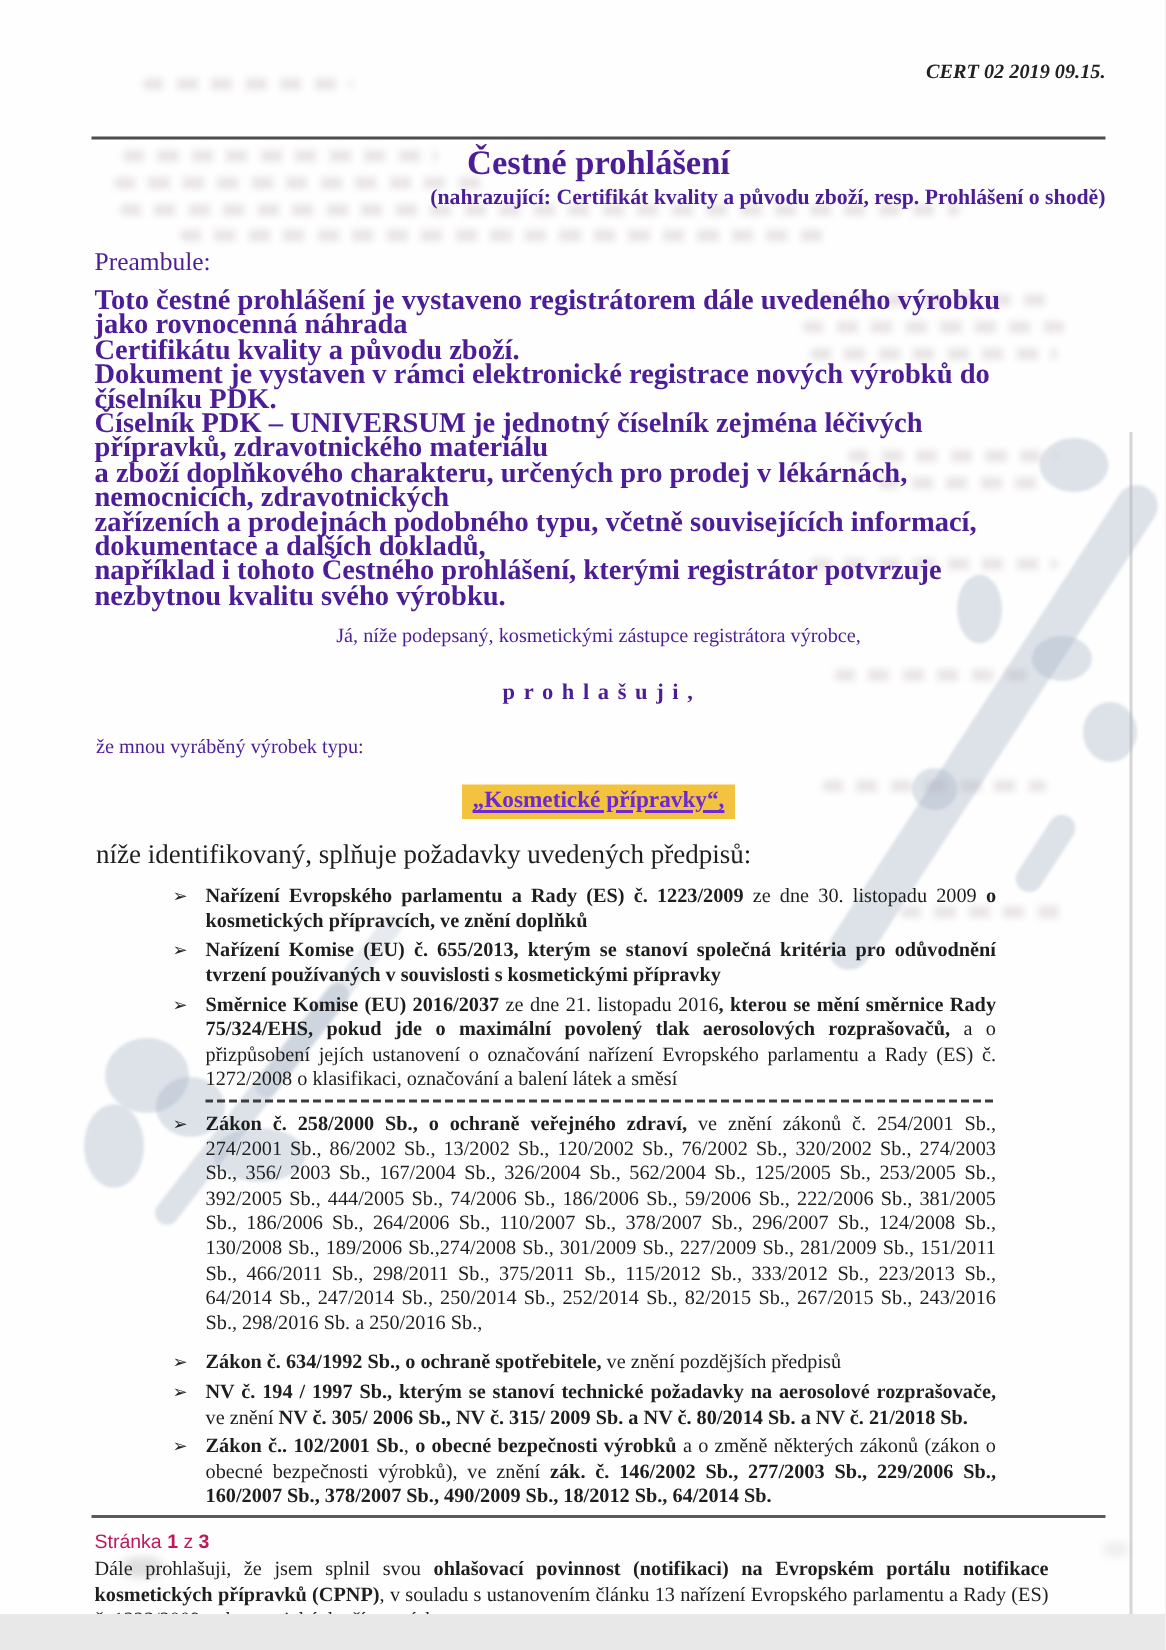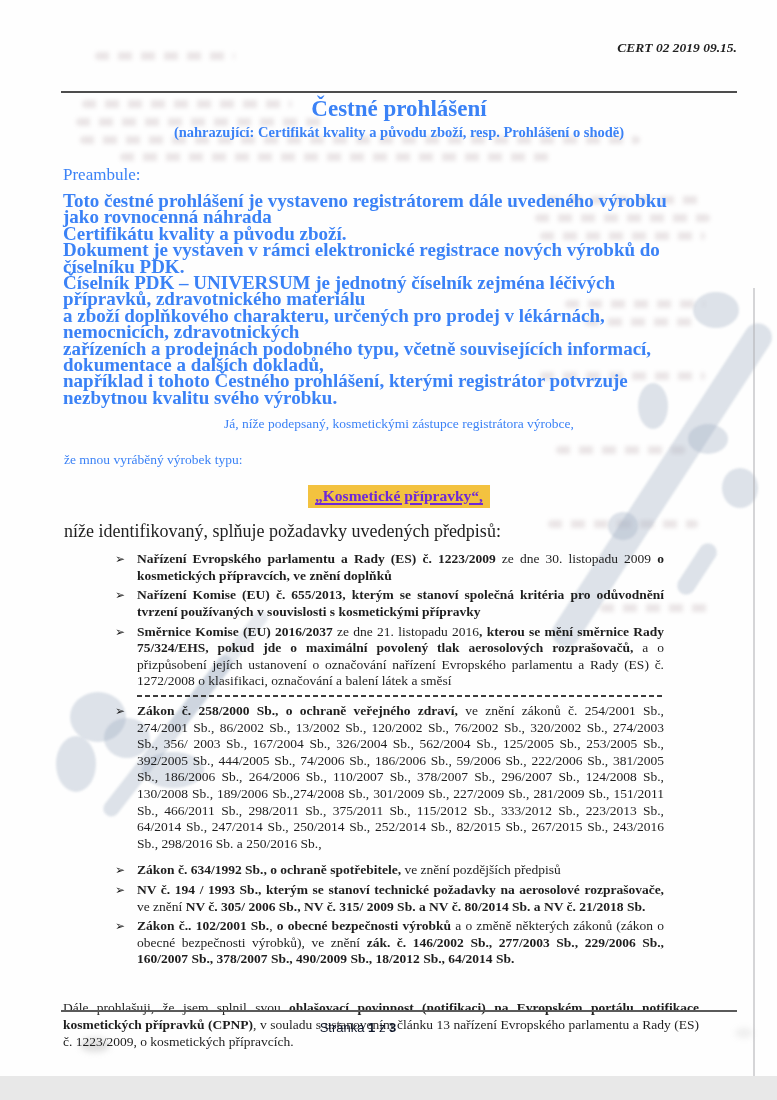--- a/index.html
+++ b/index.html
@@ -26,24 +26,24 @@
   }
   .rule{position:absolute;left:61px;right:40px;height:2px;background:#4d4d4d;}
   .top-rule{top:91px;}
   
   .content{position:absolute;top:0;left:0;right:0;}
   .title{
     margin:96px 40px 0 61px;text-align:center;
     font-size:23px;line-height:26px;font-weight:bold;
   }
   .subtitle{
-    margin:2px 40px 0 61px;text-align:center;
+    margin:2px 40px 0 61px;text-align:right;
     font-size:14.5px;line-height:17px;font-weight:bold;
   }
-  .red{color:#3b82f6;}
+  .red{color:#4c1d95;}
   .preambule-heading{
     margin:24px 0 0 63px;
     font-size:17px;line-height:20px;font-weight:normal;
   }
   .preambule-body{
     margin:8px 40px 0 63px;width:640px;
     font-size:19px;line-height:16.4px;font-weight:bold;
     white-space:pre-line;
   }
   .center-line{margin:10px 40px 0 61px;text-align:center;font-size:13.5px;line-height:16px;}
@@ -71,23 +71,23 @@
     background:repeating-linear-gradient(90deg,#3c3c3c 0 5px,transparent 5px 8px);
   }
   
   .closing{
     margin:32px 40px 0 63px;width:636px;
     font-size:13.5px;line-height:16.8px;text-align:justify;
   }
   
   .footer-rule{top:1010px;height:1.5px;background:#5a5a5a;}
   .footer-text{
-    position:absolute;top:1020px;left:63px;width:590px;text-align:center;
+    position:absolute;top:1020px;left:63px;width:590px;
     font-family:"Liberation Sans", sans-serif;
-    font-size:13px;color:#0f172a;
+    font-size:13px;color:#be185d;
   }
 </style>
 </head>
 <body>
 
 <div class="page">
 
   <div class="ghost" style="top:52px;left:95px;width:140px;"></div>
   <div class="ghost" style="top:100px;left:82px;width:210px;"></div>
   <div class="ghost" style="top:118px;left:76px;width:250px;"></div>
@@ -131,20 +131,21 @@
     <div class="preambule-heading red">Preambule:</div>
     <div class="preambule-body red">Toto čestné prohlášení je vystaveno registrátorem dále uvedeného výrobku jako rovnocenná náhrada
 Certifikátu kvality a původu zboží.
 Dokument je vystaven v rámci elektronické registrace nových výrobků do číselníku PDK.
 Číselník PDK – UNIVERSUM je jednotný číselník zejména léčivých přípravků, zdravotnického materiálu
 a zboží doplňkového charakteru, určených pro prodej v lékárnách, nemocnicích, zdravotnických
 zařízeních a prodejnách podobného typu, včetně souvisejících informací, dokumentace a dalších dokladů,
 například i tohoto Čestného prohlášení, kterými registrátor potvrzuje nezbytnou kvalitu svého výrobku.</div>
 
     <div class="center-line red">Já, níže podepsaný, kosmetickými zástupce registrátora výrobce,</div>
+    <div class="center-line verb red">p r o h l a š u j i ,</div>
     <div class="plain-line red">že mnou vyráběný výrobek typu:</div>
 
     <div class="product-wrap">
       <span class="product-highlight">„Kosmetické přípravky“,</span>
     </div>
 
     <div class="black-line">níže identifikovaný, splňuje požadavky uvedených předpisů:</div>
 
     <ul class="bullets">
       <li>
@@ -161,21 +162,21 @@
     <div class="dashed-sep"></div>
 
     <ul class="bullets" style="margin-top:6px;">
       <li>
         <span class="arrow">➢</span><span><span class="b">Zákon č. 258/2000 Sb., o ochraně veřejného zdraví, </span><span>ve znění zákonů č. 254/2001 Sb., 274/2001 Sb., 86/2002 Sb., 13/2002 Sb., 120/2002 Sb., 76/2002 Sb., 320/2002 Sb., 274/2003 Sb.,  356/ 2003 Sb., 167/2004 Sb., 326/2004 Sb.,  562/2004 Sb., 125/2005 Sb., 253/2005 Sb., 392/2005 Sb.,  444/2005 Sb., 74/2006 Sb., 186/2006 Sb., 59/2006 Sb., 222/2006 Sb., 381/2005 Sb., 186/2006 Sb., 264/2006 Sb., 110/2007 Sb., 378/2007 Sb.,  296/2007 Sb., 124/2008 Sb., 130/2008 Sb., 189/2006 Sb.,274/2008 Sb., 301/2009 Sb., 227/2009 Sb., 281/2009 Sb., 151/2011 Sb., 466/2011 Sb., 298/2011 Sb., 375/2011 Sb., 115/2012 Sb., 333/2012 Sb., 223/2013 Sb., 64/2014 Sb., 247/2014 Sb., 250/2014 Sb., 252/2014 Sb., 82/2015 Sb., 267/2015 Sb., 243/2016 Sb., 298/2016 Sb. a 250/2016 Sb.,</span></span>
       </li>
       <li class="gap-top">
         <span class="arrow">➢</span><span><span class="b">Zákon č. 634/1992 Sb., o ochraně spotřebitele, </span><span>ve znění pozdějších předpisů</span></span>
       </li>
       <li>
-        <span class="arrow">➢</span><span><span class="b">NV č. 194 / 1993 Sb., kterým se stanoví technické požadavky na aerosolové rozprašovače, </span><span>ve znění </span><span class="b">NV č. 305/ 2006 Sb., NV č. 315/ 2009 Sb. a NV č. 80/2014 Sb. a NV č. 21/2018 Sb.</span></span>
+        <span class="arrow">➢</span><span><span class="b">NV č. 194 / 1997 Sb., kterým se stanoví technické požadavky na aerosolové rozprašovače, </span><span>ve znění </span><span class="b">NV č. 305/ 2006 Sb., NV č. 315/ 2009 Sb. a NV č. 80/2014 Sb. a NV č. 21/2018 Sb.</span></span>
       </li>
       <li>
         <span class="arrow">➢</span><span><span class="b">Zákon č.. 102/2001 Sb.</span><span>, </span><span class="b">o obecné bezpečnosti výrobků </span><span>a o změně některých zákonů (zákon o obecné bezpečnosti výrobků), ve znění </span><span class="b">zák. č. 146/2002 Sb., 277/2003 Sb., 229/2006 Sb., 160/2007 Sb., 378/2007 Sb., 490/2009 Sb., 18/2012 Sb., 64/2014 Sb.</span></span>
       </li>
     </ul>
 
     <p class="closing"><span>Dále prohlašuji, že jsem splnil svou </span><span class="b">ohlašovací povinnost (notifikaci) na Evropském portálu notifikace kosmetických přípravků (CPNP)</span><span>, v souladu s ustanovením článku 13 nařízení Evropského parlamentu a Rady (ES) č. 1223/2009, o kosmetických přípravcích.</span></p>
   </div>
 
   <div class="rule footer-rule"></div>

